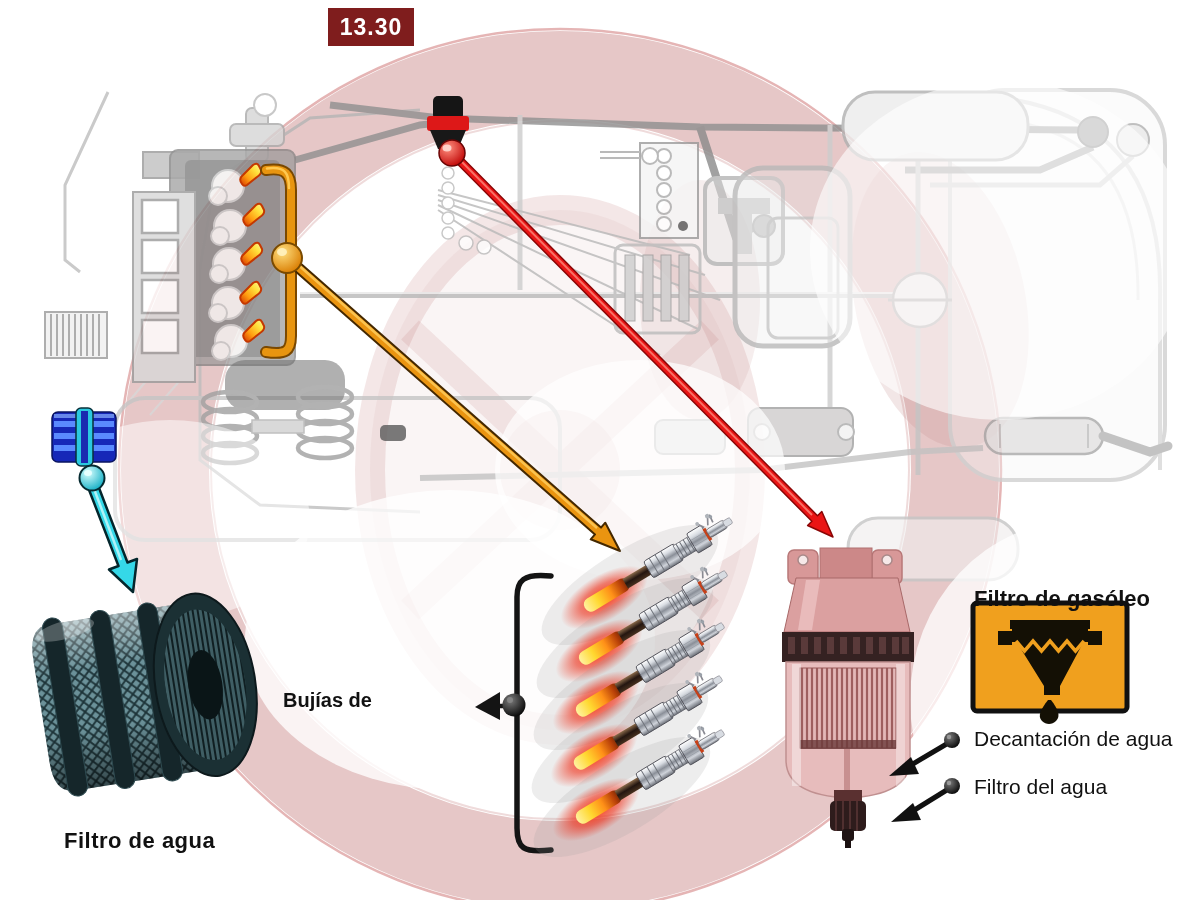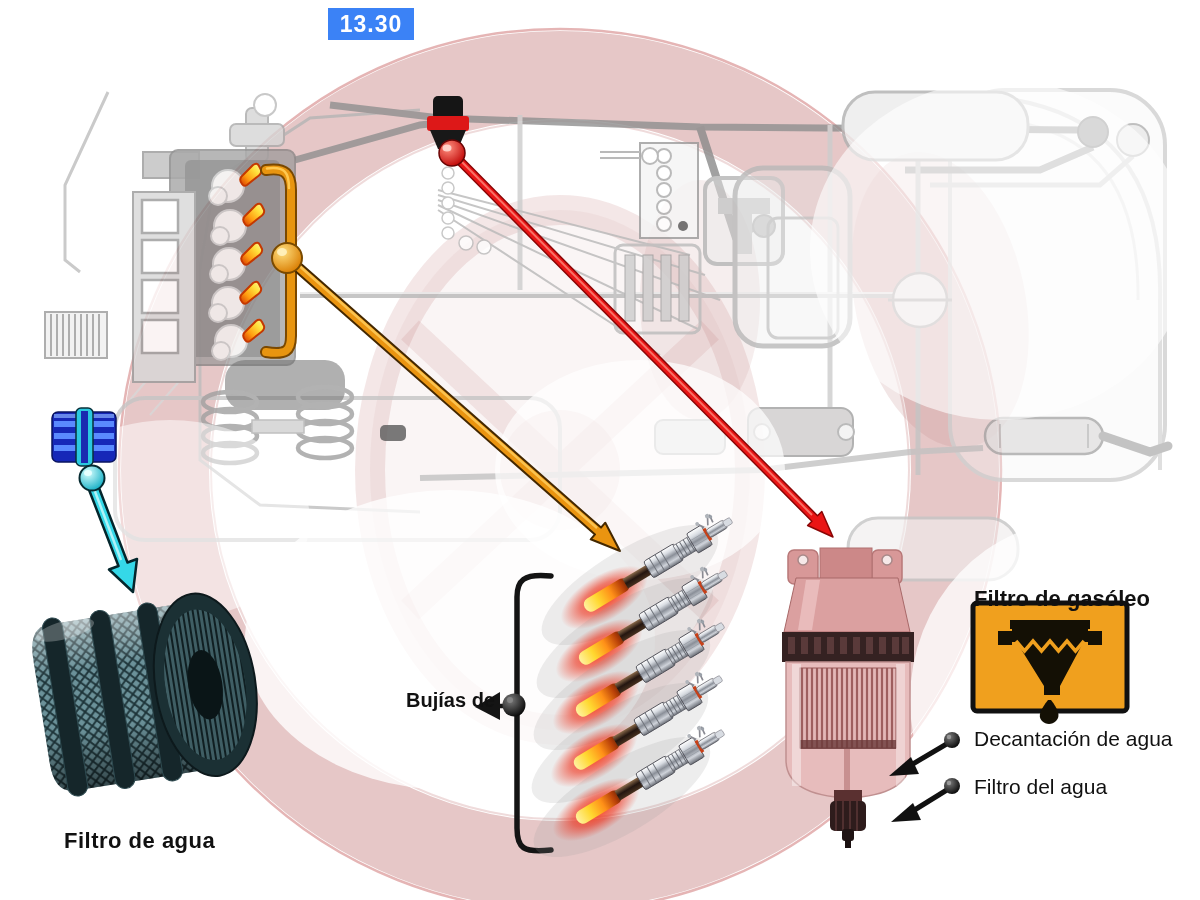--- a/index.html
+++ b/index.html
@@ -1,25 +1,25 @@
 <!DOCTYPE html>
 <html><head>
 <meta charset="utf-8">
 <style>
   html,body{margin:0;padding:0;background:#fff;}
   .stage{position:relative;width:1200px;height:900px;background:#fff;overflow:hidden;
          font-family:"Liberation Sans", sans-serif; outline:1px solid #e0e0e0;}
   .stage svg{position:absolute;left:0;top:0;}
   .lbl{position:absolute;color:#111;white-space:nowrap;}
   .lbl.bold{font-weight:bold;margin-top:28px;}
-  #fig-box{position:absolute;left:328px;top:8px;width:86px;height:32px;background:#3b82f6;
+  #fig-box{position:absolute;left:328px;top:8px;width:86px;height:38px;background:#7f1d1d;
            color:#fff;font-weight:bold;font-size:23px;display:flex;align-items:center;justify-content:center;
            letter-spacing:1px;}
   #lbl-air{left:64px;top:800px;font-size:22px;letter-spacing:0.5px;}
-  #lbl-bujias{left:283px;top:690px;width:212px;text-align:right;font-size:20px;line-height:21px;font-weight:bold;}
+  #lbl-bujias{left:283px;top:690px;width:212px;text-align:left;font-size:20px;line-height:21px;font-weight:bold;}
   #lbl-gasoleo{left:974px;top:558px;font-size:22px;}
   #lbl-decant{left:974px;top:727px;font-size:21px;font-weight:normal;}
   #lbl-vaciado{left:974px;top:775px;font-size:21px;font-weight:normal;}
 </style>
 </head>
 <body>
 
 <div class="stage">
 
 <svg width="1200" height="900" viewBox="0 0 1200 900">

